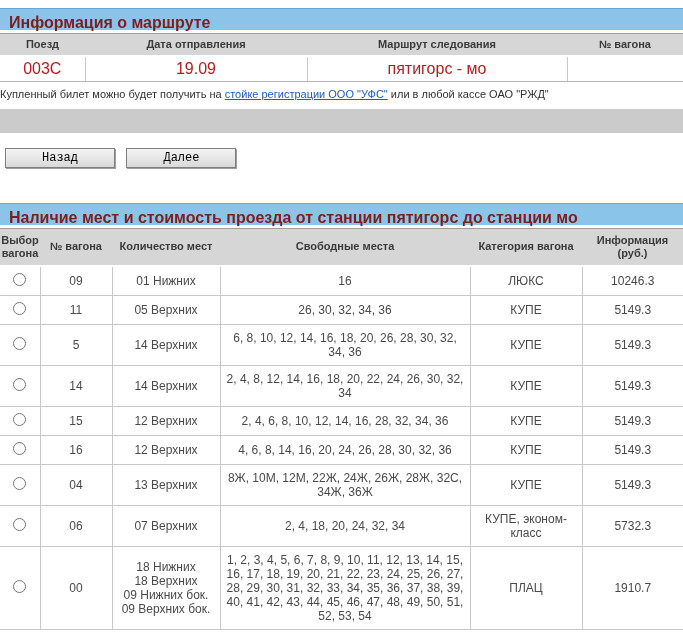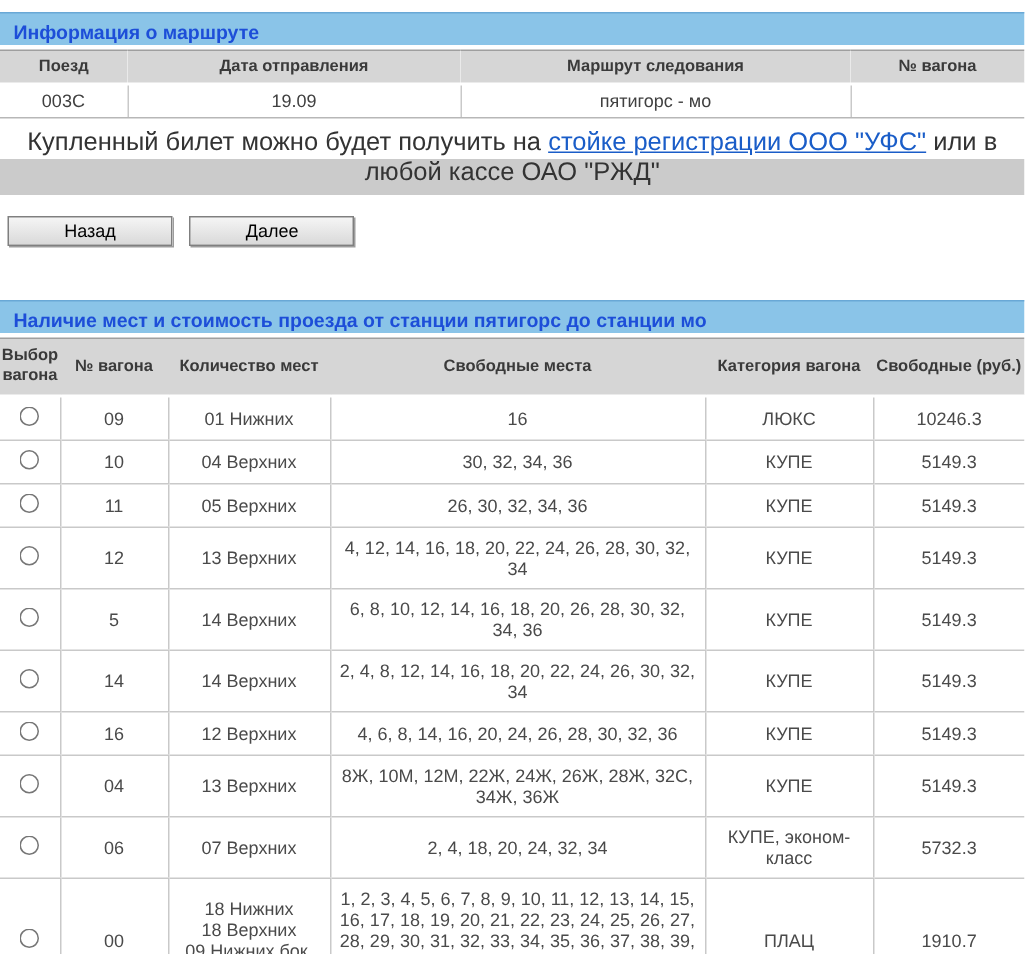--- a/index.html
+++ b/index.html
@@ -2,59 +2,59 @@
 <html><head>
 <meta charset="utf-8">
 <style>
   * { margin:0; padding:0; box-sizing:border-box; }
   html,body { width:683px; background:#fff; font-family:"Liberation Sans", sans-serif; }
   body { padding-top:8px; }
 
   .section-header {
     background:#8ac4e8;
     border-top:1px solid #69a8d6;
-    color:#1d4ed8;
-    font-size:13px;
+    color:#7f1d1d;
+    font-size:16px;
     font-weight:bold;
     padding:5px 0 5px 9px;
     height:22px;
   }
 
   table { border-collapse:collapse; table-layout:fixed; width:683px; }
   th, td { text-align:center; vertical-align:middle; overflow:hidden; }
 
   
   .t1 { margin-top:3px; }
   .t1 thead th {
     background:#d6d6d6;
     border-top:1px solid #9f9f9f;
     border-bottom:2px solid #ffffff;
     font-size:11px; font-weight:bold; color:#3a3a3a;
     height:22px; padding:3px 2px;
   }
   .t1 tbody td {
-    font-size:12px; color:#404040;
+    font-size:16px; color:#b91c1c;
     height:23px; padding:3px 2px;
     border-bottom:1px solid #b7b7b7;
     border-left:1px solid #c9c9c9;
   }
   .t1 tbody td:first-child { border-left:none; }
   .t1 col.c1{width:85px}.t1 col.c2{width:222px}.t1 col.c3{width:260px}.t1 col.c4{width:116px}
 
   
-  .note { text-align:center; font-size:17px; color:#333; margin-top:6px; height:17px; }
+  .note { text-align:left; font-size:11px; color:#333; margin-top:6px; height:17px; }
   .note a { color:#1a5dc8; text-decoration:underline; cursor:pointer; }
 
   .graybar { background:#cbcbcb; height:24px; margin-top:4px; }
 
   
   .btnrow { margin:14px 0 0 5px; height:20px; }
   .btnrow button {
     width:110px; height:20px; margin-right:7px;
-    font-family:Liberation Sans, sans-serif; font-size:12px; color:#000;
+    font-family:Liberation Mono, monospace; font-size:12px; color:#000;
     background:linear-gradient(#f5f5f5,#d9d9d9);
     border:1px solid #7f7f7f;
     box-shadow:1px 1px 0 #9d9d9d;
     cursor:pointer;
   }
 
   .sh2 { margin-top:36px; }
 
   
   .t2 { margin-top:3px; }
@@ -127,69 +127,61 @@
       <col class="c5">
       <col class="c6">
     </colgroup>
   <thead>
       <tr id="t2-head">
         <th>Выбор вагона</th>
         <th>№ вагона</th>
         <th>Количество мест</th>
         <th>Свободные места</th>
         <th>Категория вагона</th>
-        <th>Свободные (руб.)</th>
+        <th>Информация (руб.)</th>
       </tr>
     </thead>
   <tbody id="t2-body">
       <tr>
         <td><input type="radio" name="car-select" style=""></td>
         <td>09</td>
         <td class="count">01 Нижних</td>
         <td>16</td>
         <td>ЛЮКС</td>
         <td>10246.3</td>
       </tr>
       <tr>
         <td><input type="radio" name="car-select" style=""></td>
-        <td>10</td>
-        <td class="count">04 Верхних</td>
-        <td>30, 32, 34, 36</td>
-        <td>КУПЕ</td>
-        <td>5149.3</td>
-      </tr>
-      <tr>
-        <td><input type="radio" name="car-select" style=""></td>
         <td>11</td>
         <td class="count">05 Верхних</td>
         <td>26, 30, 32, 34, 36</td>
         <td>КУПЕ</td>
         <td>5149.3</td>
       </tr>
       <tr>
         <td><input type="radio" name="car-select" style=""></td>
-        <td>12</td>
-        <td class="count">13 Верхних</td>
-        <td>4, 12, 14, 16, 18, 20, 22, 24, 26, 28, 30, 32, 34</td>
-        <td>КУПЕ</td>
-        <td>5149.3</td>
-      </tr>
-      <tr>
-        <td><input type="radio" name="car-select" style=""></td>
         <td>5</td>
         <td class="count">14 Верхних</td>
         <td>6, 8, 10, 12, 14, 16, 18, 20, 26, 28, 30, 32, 34, 36</td>
         <td>КУПЕ</td>
         <td>5149.3</td>
       </tr>
       <tr>
         <td><input type="radio" name="car-select" style=""></td>
         <td>14</td>
         <td class="count">14 Верхних</td>
         <td>2, 4, 8, 12, 14, 16, 18, 20, 22, 24, 26, 30, 32, 34</td>
+        <td>КУПЕ</td>
+        <td>5149.3</td>
+      </tr>
+      <tr>
+        <td><input type="radio" name="car-select" style=""></td>
+        <td>15</td>
+        <td class="count">12 Верхних</td>
+        <td>2, 4, 6, 8, 10, 12, 14, 16, 28, 32, 34, 36</td>
         <td>КУПЕ</td>
         <td>5149.3</td>
       </tr>
       <tr>
         <td><input type="radio" name="car-select" style=""></td>
         <td>16</td>
         <td class="count">12 Верхних</td>
         <td>4, 6, 8, 14, 16, 20, 24, 26, 28, 30, 32, 36</td>
         <td>КУПЕ</td>
         <td>5149.3</td>

